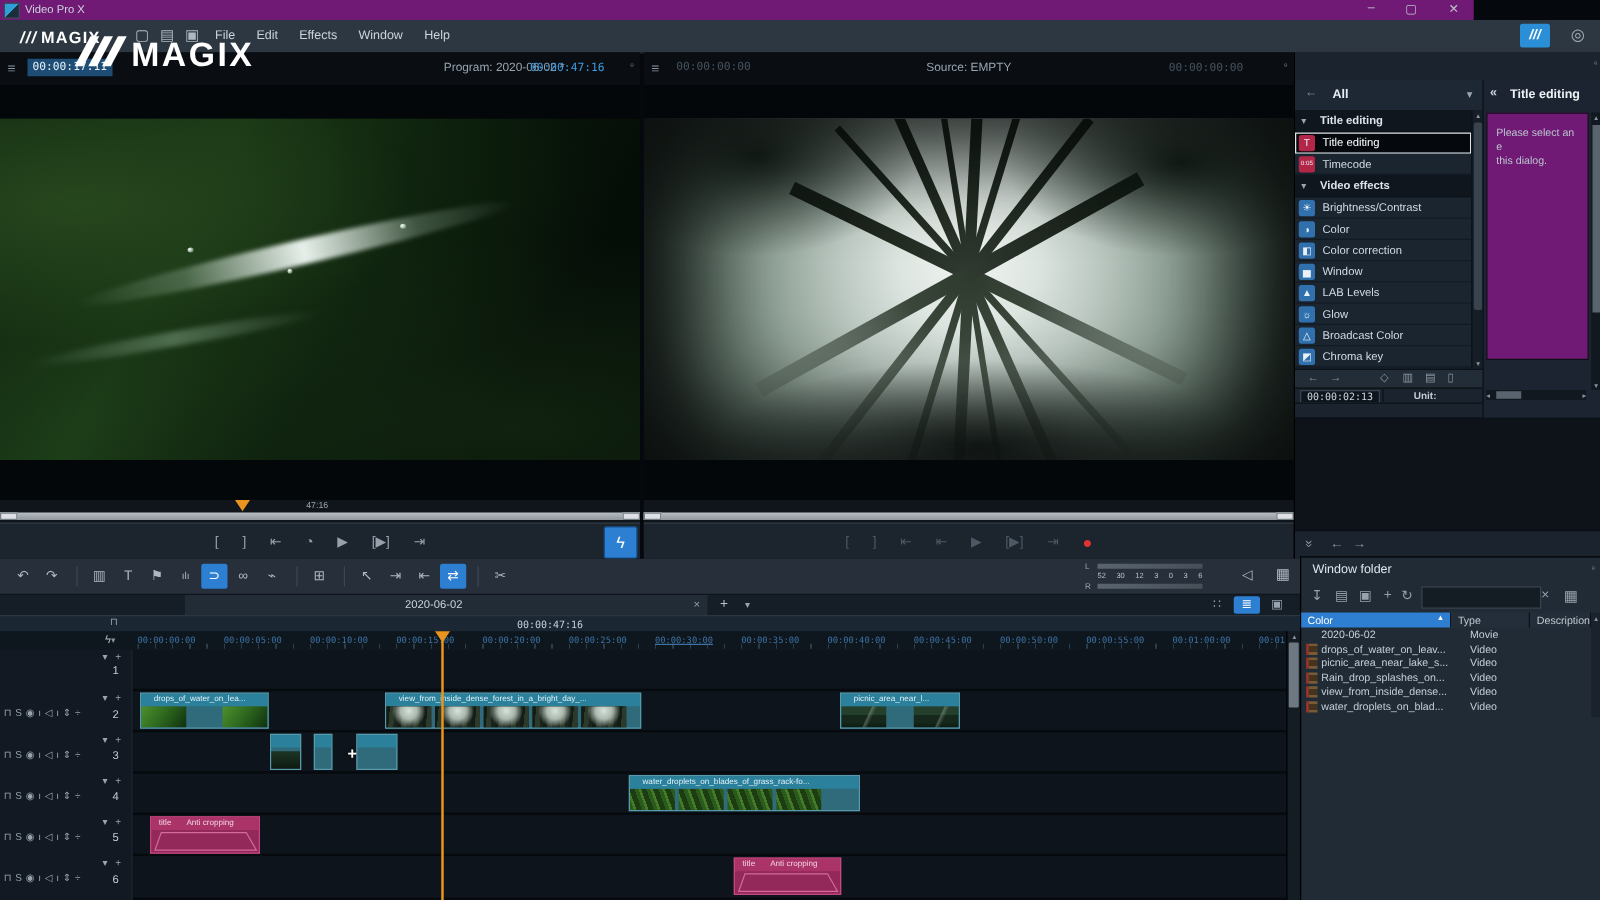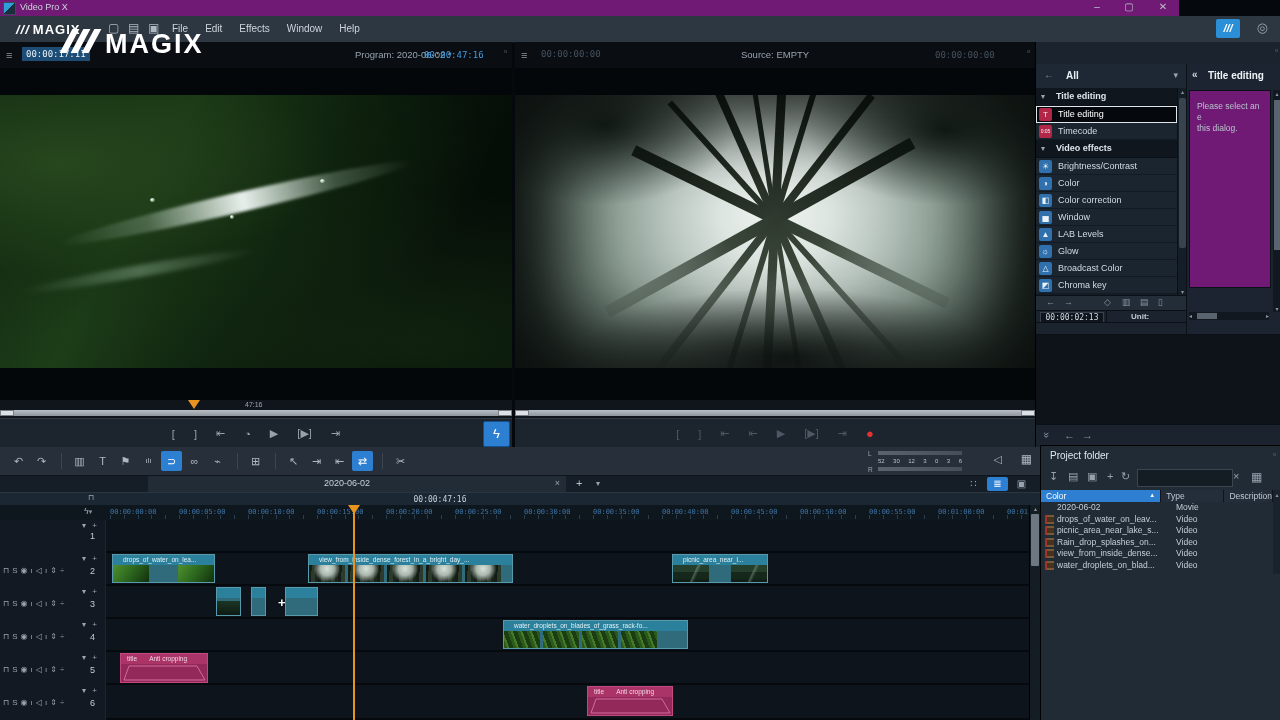--- a/index.html
+++ b/index.html
@@ -448,21 +448,21 @@
   </div>
   <div id="tl-ticks">
     <div id="tick-minor"></div>
     <div id="ruler-ticks">
         <span class="tick mono" style="left: 110px;">00:00:00:00</span>
         <span class="tick mono" style="left: 179px;">00:00:05:00</span>
         <span class="tick mono" style="left: 248px;">00:00:10:00</span>
         <span class="tick mono" style="left: 317px;">00:00:15:00</span>
         <span class="tick mono" style="left: 386px;">00:00:20:00</span>
         <span class="tick mono" style="left: 455px;">00:00:25:00</span>
-        <span class="tick mono" style="left: 524px;">00:00:30:00</span>
+        <span class="tick mono" style="left: 524px; text-decoration: underline;">00:00:30:00</span>
         <span class="tick mono" style="left: 593px;">00:00:35:00</span>
         <span class="tick mono" style="left: 662px;">00:00:40:00</span>
         <span class="tick mono" style="left: 731px;">00:00:45:00</span>
         <span class="tick mono" style="left: 800px;">00:00:50:00</span>
         <span class="tick mono" style="left: 869px;">00:00:55:00</span>
         <span class="tick mono" style="left: 938px;">00:01:00:00</span>
         <span class="tick mono" style="left: 1007px;">00:01:05:00</span>
       </div>
   </div>
   <span id="trk1-lock">⊓</span>
@@ -562,21 +562,21 @@
   <div id="playhead-tri"></div>
   <div id="playhead"></div>
   <div id="tl-scroll">
     <span class="a">▴</span>
     <div class="th"></div>
   </div>
 </div>
 
 <div id="project">
   <div id="pj-head">
-    <span class="t">Project folder</span>
+    <span class="t">Window folder</span>
     <span class="c">▫</span>
   </div>
   <div id="pj-toolbar">
     <span id="pj-tools"></span>
     <span style="left: 8px;">↧</span>
       <span style="left: 27px;">▤</span>
       <span style="left: 46px;">▣</span>
       <span style="left: 66px;">+</span>
       <span style="left: 80px;">↻</span>
       <input id="pj-search" type="text" style="">

